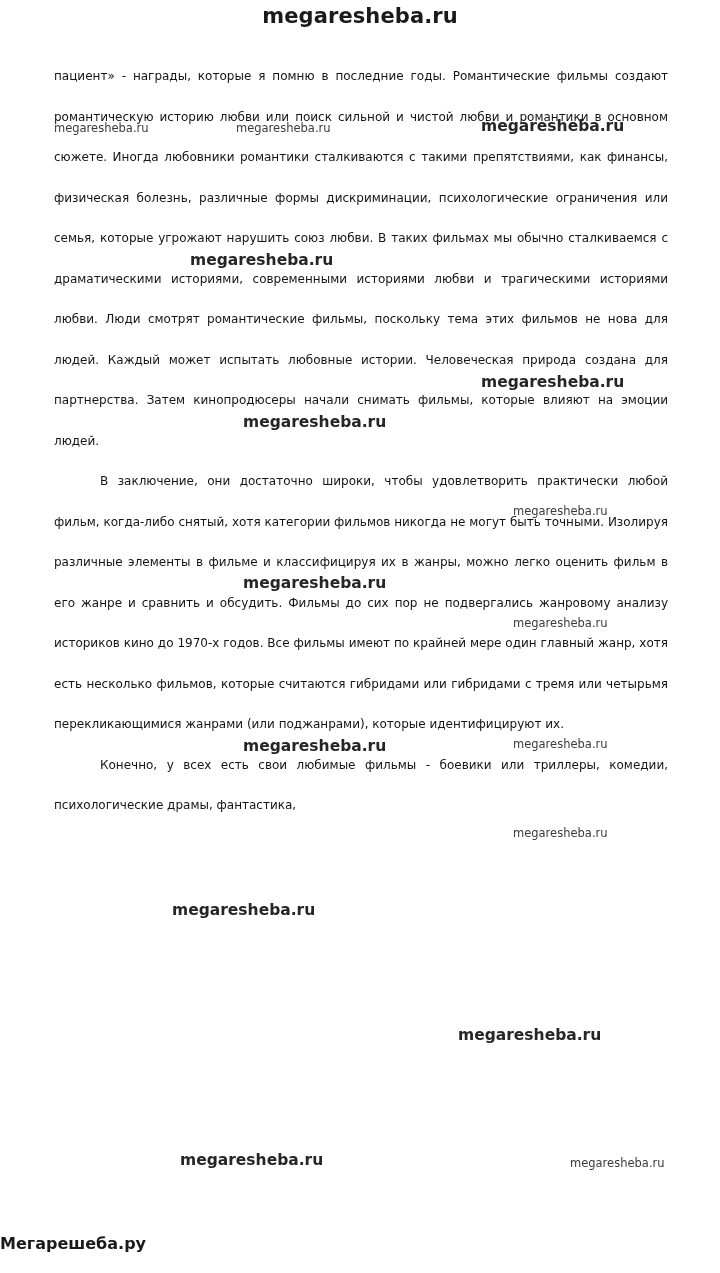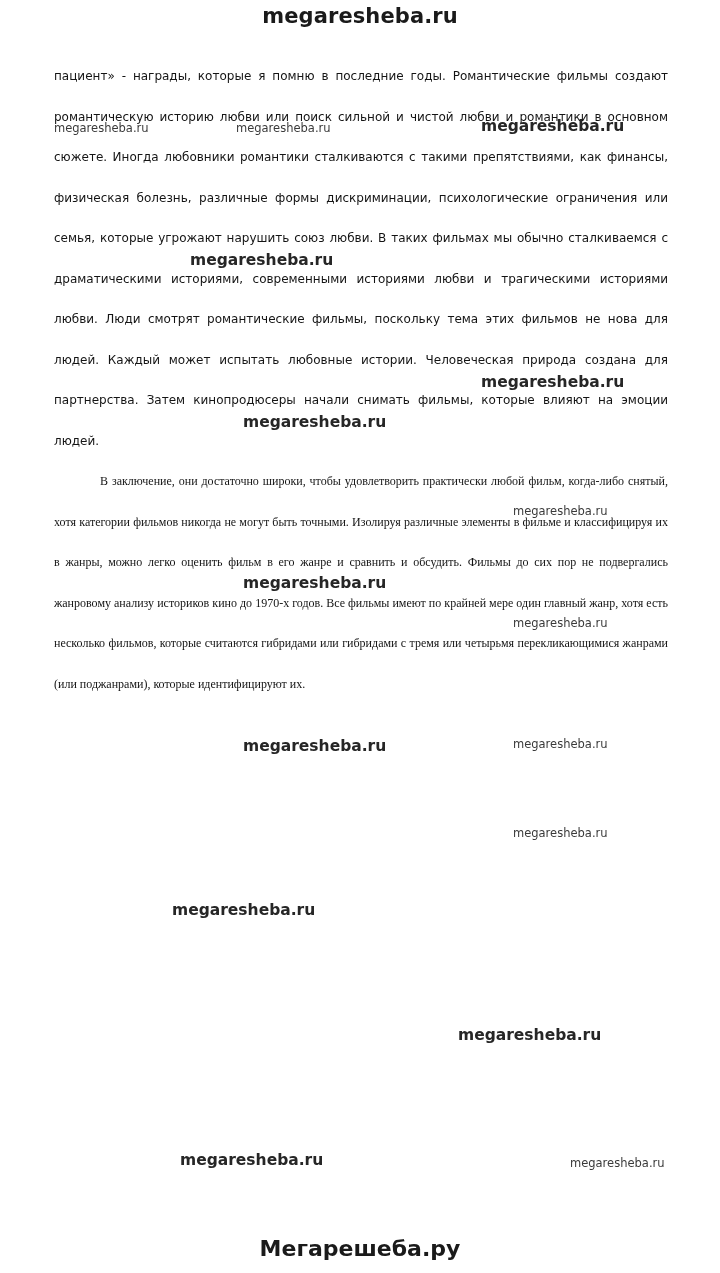--- a/index.html
+++ b/index.html
@@ -26,25 +26,24 @@
     left: 0;
     width: 720px;
     text-align: center;
     font-size: 21px;
     font-weight: bold;
     color: #1a1a1a;
     letter-spacing: 0.1px;
   }
   .footer-title {
     position: absolute;
-    bottom: 12px;
+    bottom: 20px;
     left: 0;
     width: 720px;
-    text-align: center;
-    font-size: 22px;
+    font-size: 16px;
     font-weight: bold;
     color: #1a1a1a;
   }
   .body-text {
     position: absolute;
     top: 56px;
     left: 54px;
     width: 614px;
   }
   .para {
@@ -53,21 +52,20 @@
     line-height: 40.5px;
     text-align: justify;
     text-justify: inter-word;
     color: #141414;
   }
   .para.indent {
     text-indent: 46px;
   }
   .para + .para {
     margin-top: 0;
-    font-family: Liberation Serif, serif;
   }
   
   .wm {
     position: absolute;
     font-weight: bold;
     color: #262626;
     white-space: nowrap;
     pointer-events: none;
   }
   .wm.small {
@@ -82,20 +80,21 @@
 </head>
 <body>
 
 <div class="page">
 
   <div class="header-title">megaresheba.ru</div>
 
   <div class="body-text">
     <p class="para">пациент» - награды, которые я помню в последние годы. Романтические фильмы создают романтическую историю любви или поиск сильной и чистой любви и романтики в основном сюжете. Иногда любовники романтики сталкиваются с такими препятствиями, как финансы, физическая болезнь, различные формы дискриминации, психологические ограничения или семья, которые угрожают нарушить союз любви. В таких фильмах мы обычно сталкиваемся с драматическими историями, современными историями любви и трагическими историями любви. Люди смотрят романтические фильмы, поскольку тема этих фильмов не нова для людей. Каждый может испытать любовные истории. Человеческая природа создана для партнерства. Затем кинопродюсеры начали снимать фильмы, которые влияют на эмоции людей.</p>
     <p class="para indent">В заключение, они достаточно широки, чтобы удовлетворить практически любой фильм, когда-либо снятый, хотя категории фильмов никогда не могут быть точными. Изолируя различные элементы в фильме и классифицируя их в жанры, можно легко оценить фильм в его жанре и сравнить и обсудить. Фильмы до сих пор не подвергались жанровому анализу историков кино до 1970-х годов. Все фильмы имеют по крайней мере один главный жанр, хотя есть несколько фильмов, которые считаются гибридами или гибридами с тремя или четырьмя перекликающимися жанрами (или поджанрами), которые идентифицируют их.</p>
+    <p class="para indent">Конечно, у всех есть свои любимые фильмы - боевики или триллеры, комедии, психологические драмы, фантастика,</p>
   </div>
 
   <div id="watermark-layer">
       <div class="wm small" style="left: 54px; top: 121px;">megaresheba.ru</div>
       <div class="wm small" style="left: 236px; top: 121px;">megaresheba.ru</div>
       <div class="wm mid" style="left: 481px; top: 117px;">megaresheba.ru</div>
       <div class="wm mid" style="left: 190px; top: 251px;">megaresheba.ru</div>
       <div class="wm mid" style="left: 481px; top: 373px;">megaresheba.ru</div>
       <div class="wm mid" style="left: 243px; top: 413px;">megaresheba.ru</div>
       <div class="wm small" style="left: 513px; top: 504px;">megaresheba.ru</div>

